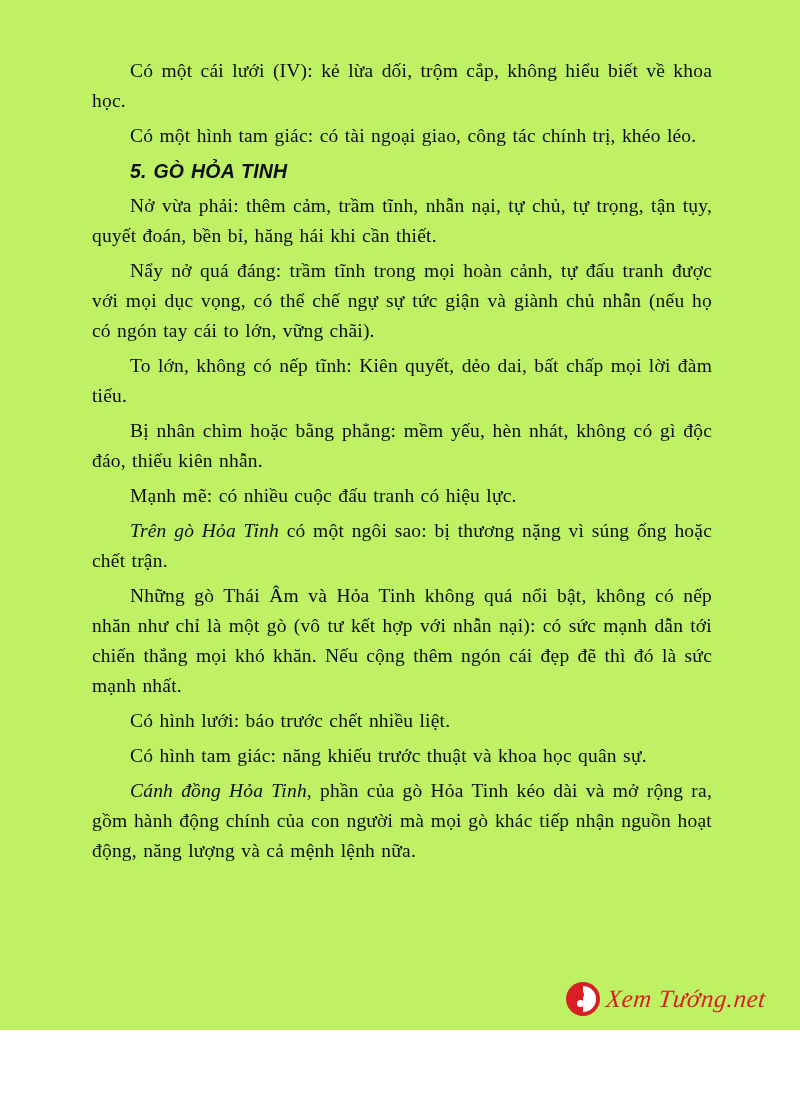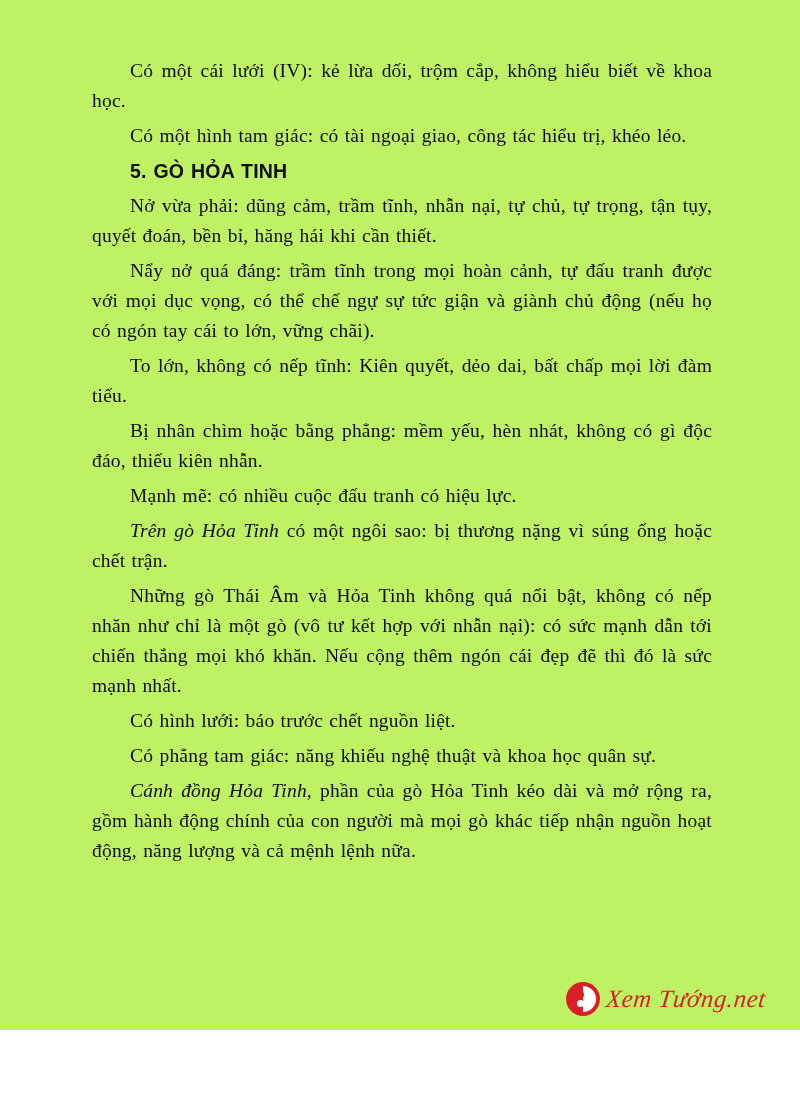--- a/index.html
+++ b/index.html
@@ -33,20 +33,21 @@
     word-spacing: 1.2px;
   }
   p.para:last-child { margin-bottom: 12px; }
   .heading {
     margin: 22px 0 14px 0;
     font-family: "Liberation Sans", "DejaVu Sans", sans-serif;
     font-size: 21px;
     font-weight: bold;
     letter-spacing: 0.6px;
     text-indent: 0;
+    font-style: italic;
   }
   .ital { font-style: italic; }
   .pageno {
     position: absolute;
     left: 82px;
     top: 1040px;
     font-family: Liberation Serif, serif;
     font-size: 21px;
     color: #16161c;
   }
@@ -96,35 +97,35 @@
     transform: skewX(-6deg);
   }
 </style>
 </head>
 <body>
 
 <div class="page">
   <div class="content">
 
     <p class="para">Có một cái lưới (IV): kẻ lừa dối, trộm cắp, không hiểu biết về khoa học.</p>
-    <p class="para">Có một hình tam giác: có tài ngoại giao, công tác hiểu trị, khéo léo.</p>
+    <p class="para">Có một hình tam giác: có tài ngoại giao, công tác chính trị, khéo léo.</p>
 
     <p class="para heading">5. GÒ HỎA TINH</p>
 
-    <p class="para">Nở vừa phải: dũng cảm, trầm tĩnh, nhẫn nại, tự chủ, tự trọng, tận tụy, quyết đoán, bền bỉ, hăng hái khi cần thiết.</p>
-    <p class="para">Nẩy nở quá đáng: trầm tĩnh trong mọi hoàn cảnh, tự đấu tranh được với mọi dục vọng, có thể chế ngự sự tức giận và giành chủ động (nếu họ có ngón tay cái to lớn, vững chãi).</p>
+    <p class="para">Nở vừa phải: thêm cảm, trầm tĩnh, nhẫn nại, tự chủ, tự trọng, tận tụy, quyết đoán, bền bỉ, hăng hái khi cần thiết.</p>
+    <p class="para">Nẩy nở quá đáng: trầm tĩnh trong mọi hoàn cảnh, tự đấu tranh được với mọi dục vọng, có thể chế ngự sự tức giận và giành chủ nhẫn (nếu họ có ngón tay cái to lớn, vững chãi).</p>
     <p class="para">To lớn, không có nếp tĩnh: Kiên quyết, dẻo dai, bất chấp mọi lời đàm tiếu.</p>
     <p class="para">Bị nhân chìm hoặc bằng phẳng: mềm yếu, hèn nhát, không có gì độc đáo, thiếu kiên nhẫn.</p>
     <p class="para">Mạnh mẽ: có nhiều cuộc đấu tranh có hiệu lực.</p>
     <p class="para"><span class="ital">Trên gò Hỏa Tinh</span><span> có một ngôi sao: bị thương nặng vì súng ống hoặc chết trận.</span></p>
 
     <p class="para">Những gò Thái Âm và Hỏa Tinh không quá nổi bật, không có nếp nhăn như chỉ là một gò (vô tư kết hợp với nhẫn nại): có sức mạnh dẫn tới chiến thắng mọi khó khăn. Nếu cộng thêm ngón cái đẹp đẽ thì đó là sức mạnh nhất.</p>
 
-    <p class="para">Có hình lưới: báo trước chết nguồn liệt.</p>
-    <p class="para">Có phẳng tam giác: năng khiếu nghệ thuật và khoa học quân sự.</p>
+    <p class="para">Có hình lưới: báo trước chết nhiều liệt.</p>
+    <p class="para">Có hình tam giác: năng khiếu trước thuật và khoa học quân sự.</p>
 
     <p class="para"><span class="ital">Cánh đồng Hỏa Tinh,</span><span> phần của gò Hỏa Tinh kéo dài và mở rộng ra, gồm hành động chính của con người mà mọi gò khác tiếp nhận nguồn hoạt động, năng lượng và cả mệnh lệnh nữa.</span></p>
 
   </div>
 
   <div class="pageno">92</div>
 
   <div class="watermark">
     <span class="wm-circle"></span>
     <span class="wm-text">Xem Tướng.net</span>

